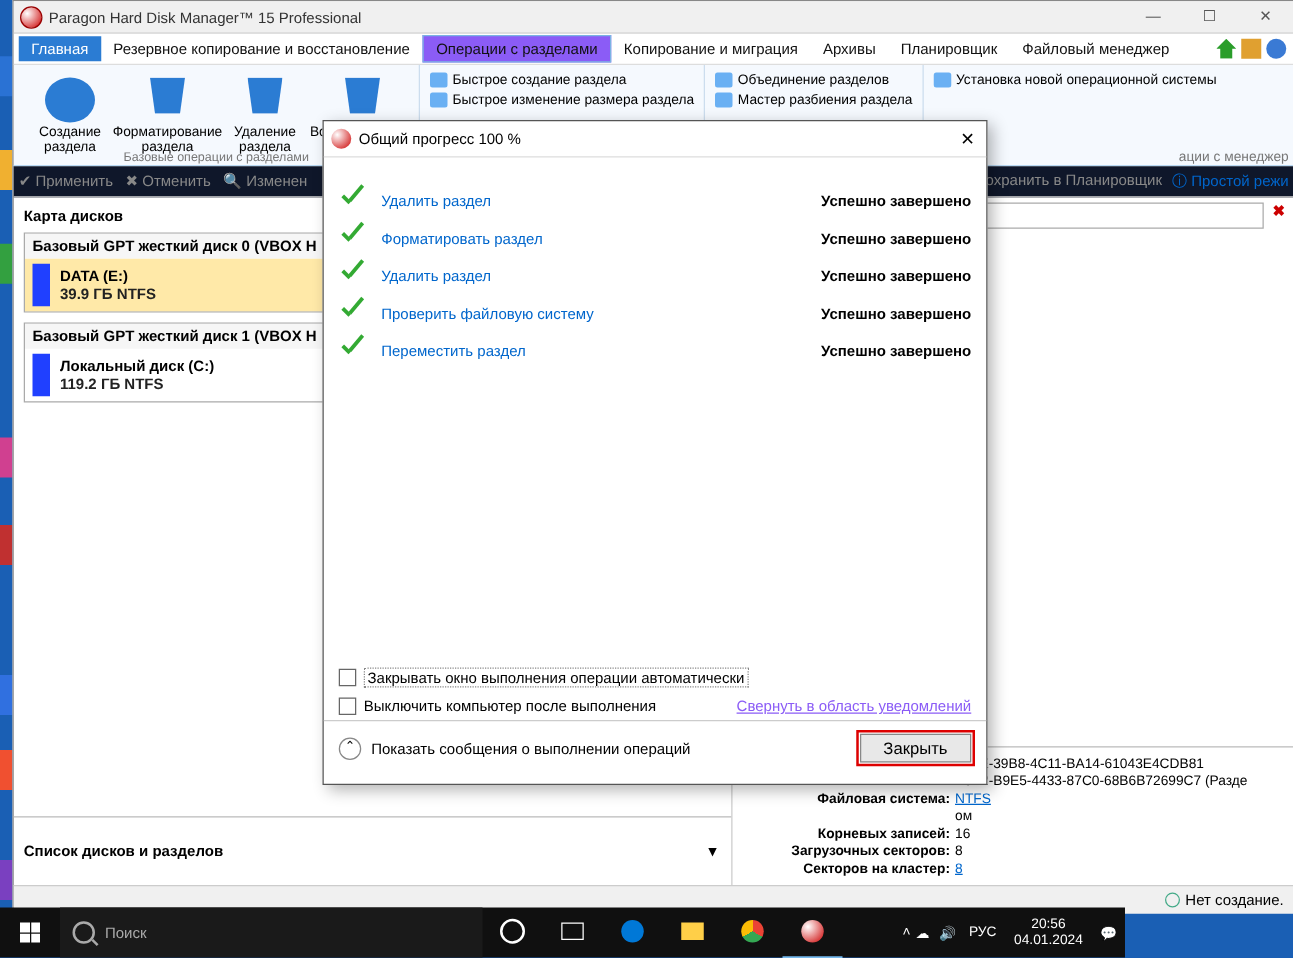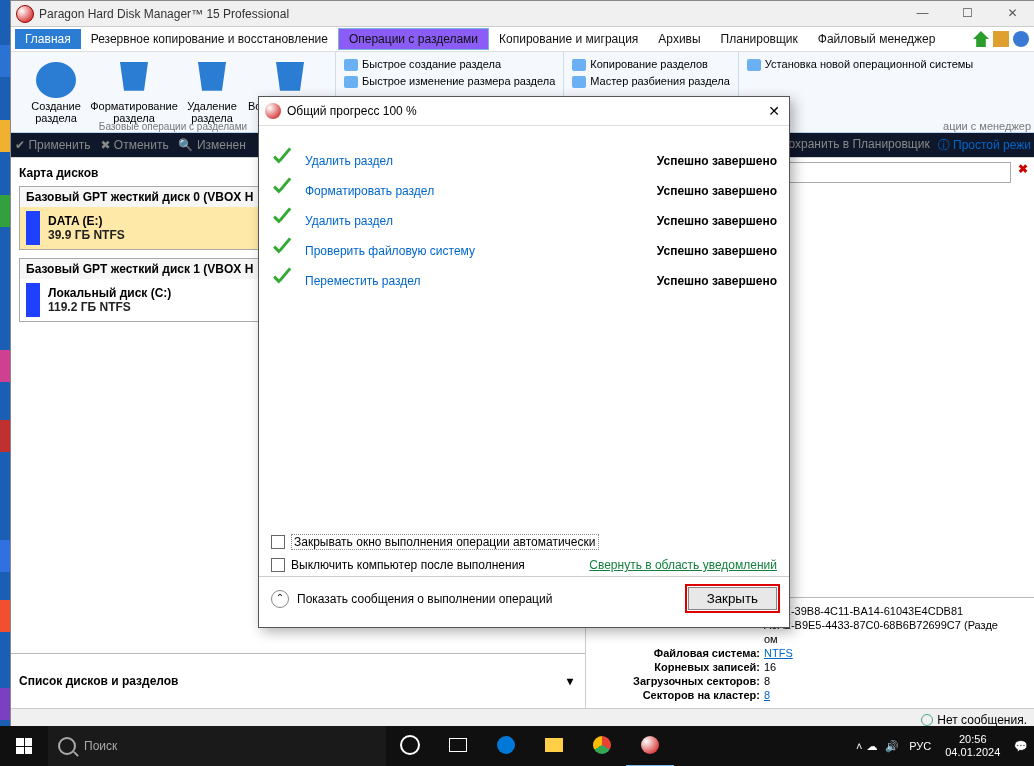--- a/index.html
+++ b/index.html
@@ -61,25 +61,25 @@
 .modal .mx{width:30px;text-align:center;font-size:14px;}
 .mbody{padding:20px 12px 10px;height:374px;overflow:auto;}
 .oprow{display:flex;align-items:center;padding:4px 0;}
 .chk{width:22px;height:22px;margin-right:12px;position:relative;}
 .chk::before{content:"";position:absolute;left:2px;top:8px;width:8px;height:3px;background:#3a3;transform:rotate(45deg);}
 .chk::after{content:"";position:absolute;left:6px;top:3px;width:16px;height:3px;background:#3a3;transform:rotate(-50deg);}
 .opname{color:#0066cc;flex:1;}
 .opstat{font-weight:bold;}
 .mchk{padding:4px 12px;display:flex;align-items:center;gap:6px;}
 .cbox{width:12px;height:12px;border:1px solid #666;}
-.mlink{color:#15803d;text-decoration:underline;text-align:right;}
+.mlink{color:#8b5cf6;text-decoration:underline;text-align:right;}
 .mfoot{border-top:1px solid #ccc;padding:10px 12px;display:flex;align-items:center;}
 .circ{width:16px;height:16px;border:1px solid #888;border-radius:50%;text-align:center;line-height:14px;font-size:10px;margin-right:8px;}
 .closebtn{margin-left:auto;padding:3px 18px;background:#e8e8e8;border:1px solid #888;outline:2px solid #d00;outline-offset:1px;}
-.taskbar{position:absolute;left:0;bottom:0;width:1034px;height:40px;background:#101010;display:flex;align-items:center;color:#fff;}
+.taskbar{position:absolute;left:0;bottom:0;width:900px;height:40px;background:#101010;display:flex;align-items:center;color:#fff;}
 .taskbar .start{width:48px;height:40px;display:flex;align-items:center;justify-content:center;}
 .wingrid{width:16px;height:16px;display:grid;grid-template:1fr 1fr/1fr 1fr;gap:1px;}
 .wingrid span{background:#fff;}
 .tsearch{flex:0 0 318px;height:40px;background:#1a1a1a;display:flex;align-items:center;padding:0 10px;color:#aaa;gap:8px;}
 .tlens{width:14px;height:14px;border:2px solid #aaa;border-radius:50%;position:relative;}
 .tlens::after{content:"";position:absolute;width:6px;height:2px;background:#aaa;right:-5px;bottom:-2px;transform:rotate(45deg);}
 .ticons{display:flex;}
 .tic{width:48px;height:40px;display:flex;align-items:center;justify-content:center;}
 .tray{margin-left:auto;display:flex;align-items:center;font-size:11px;color:#fff;}
 .tray .lang{margin:0 6px;}
@@ -154,21 +154,21 @@
             <div style="text-align:center;font-size:11px">Восстановление уда</div>
           </div>
    </div>
    <div class="groupcap">Базовые операции с разделами</div>
   </div>
   <div class="rbsmall" style="border-right:1px solid #cde">
    <div><span class="smic"></span><span>Быстрое создание раздела</span></div>
    <div><span class="smic"></span><span>Быстрое изменение размера раздела</span></div>
   </div>
   <div class="rbsmall" style="border-right:1px solid #cde">
-   <div><span class="smic"></span><span>Копирование разделов</span></div>
+   <div><span class="smic"></span><span>Объединение разделов</span></div>
    <div><span class="smic"></span><span>Мастер разбиения раздела</span></div>
   </div>
   <div class="rbsmall" style="flex:1;position:relative">
    <div><span class="smic"></span><span>Установка новой операционной системы</span></div>
    <div class="groupcap" style="right:4px;left:auto;width:auto">ации с менеджер</div>
   </div>
  </div>
 
  <div class="opbar">
   <span class="obtn">✔ <span>Применить</span></span>
@@ -221,45 +221,45 @@
    <div class="rdet">
     <div class="row">
             <span class="lab"></span>
             <span class="val">79EE-39B8-4C11-BA14-61043E4CDB81</span>
           </div>
     <div class="row">
             <span class="lab"></span>
             <span class="val">A0A2-B9E5-4433-87C0-68B6B72699C7 (Разде</span>
           </div>
     <div class="row">
+            <span class="lab">Файловая система:</span>
+            <span class="val a">NTFS</span>
+          </div>
+    <div class="row">
             <span class="lab"></span>
             <span class="val">ом</span>
           </div>
     <div class="row">
-            <span class="lab">Файловая система:</span>
-            <span class="val a">NTFS</span>
-          </div>
-    <div class="row">
             <span class="lab">Корневых записей:</span>
             <span class="val">16</span>
           </div>
     <div class="row">
             <span class="lab">Загрузочных секторов:</span>
             <span class="val">8</span>
           </div>
     <div class="row">
             <span class="lab">Секторов на кластер:</span>
             <span class="val a">8</span>
           </div>
    </div>
   </div>
  </div>
  <div class="statusbar">
       <span class="dot"></span>
-      <span>Нет сообщения.</span>
+      <span>Нет создание.</span>
     </div>
 </div>
 
 <div class="modal">
  <div class="mtitle">
   <div class="micon"></div>
   <div class="mtxt">Общий прогресс 100 %</div>
   <div class="mx">✕</div>
  </div>
  <div class="mbody" id="ops">

